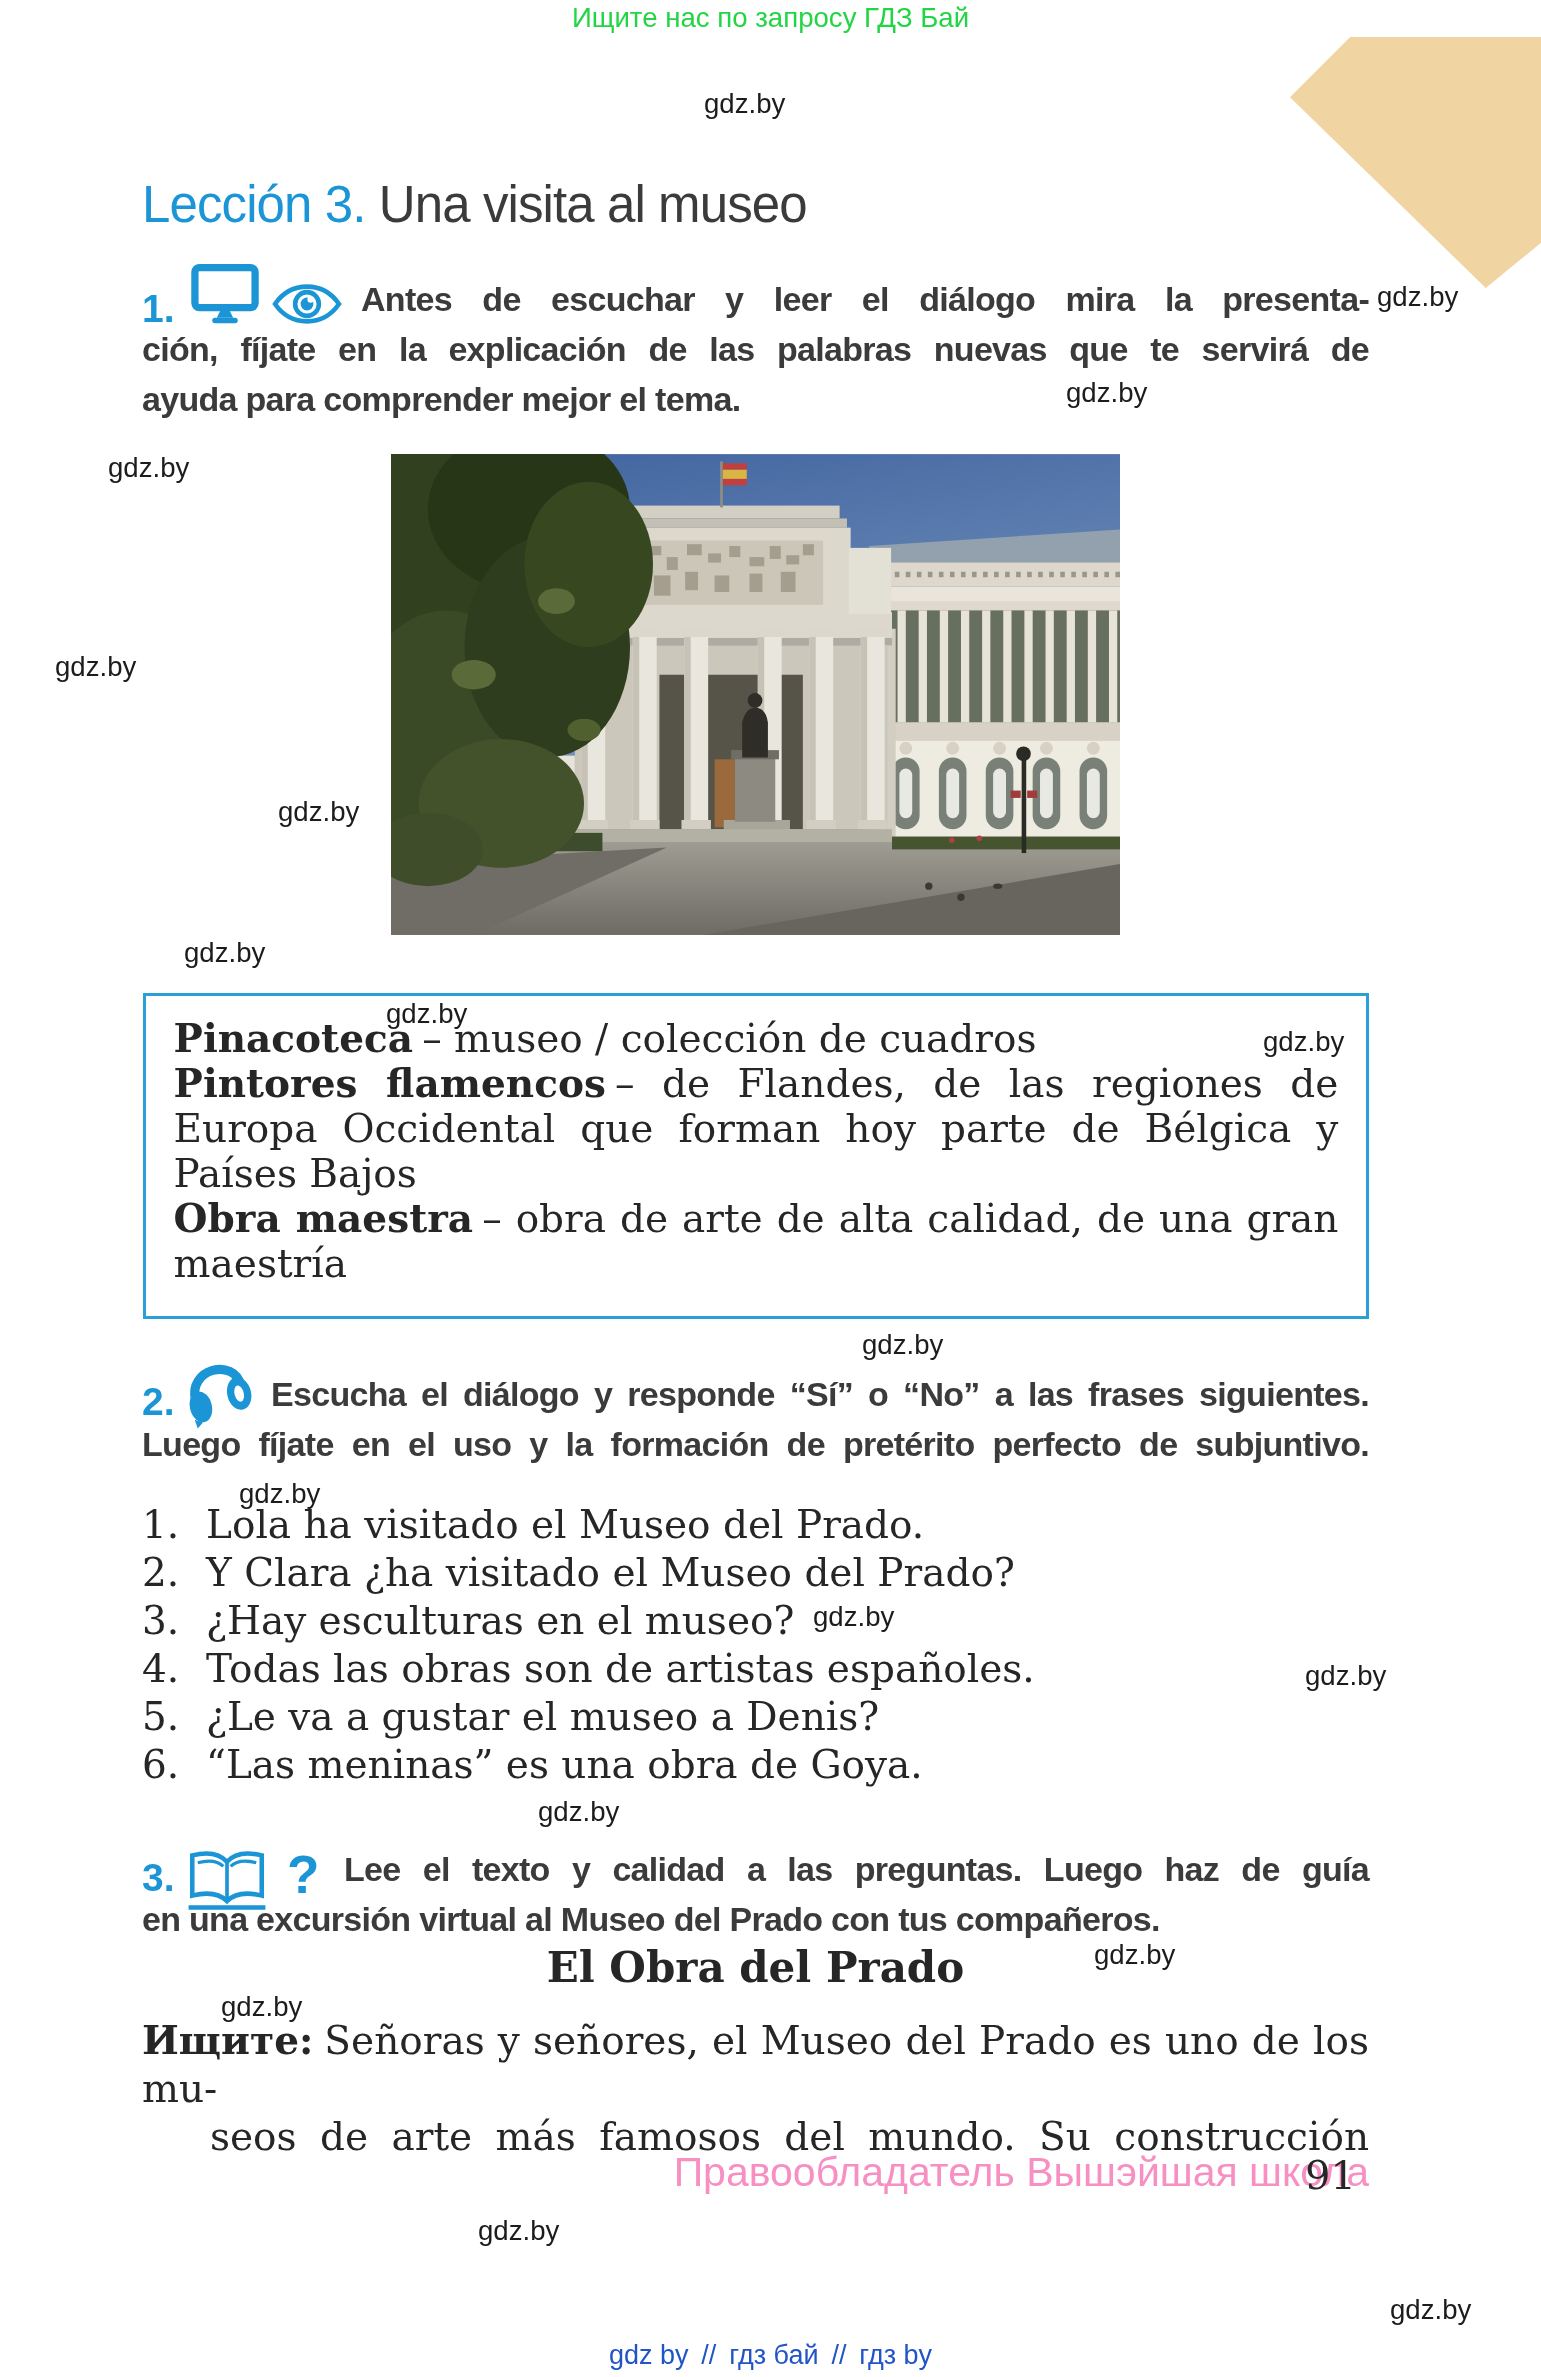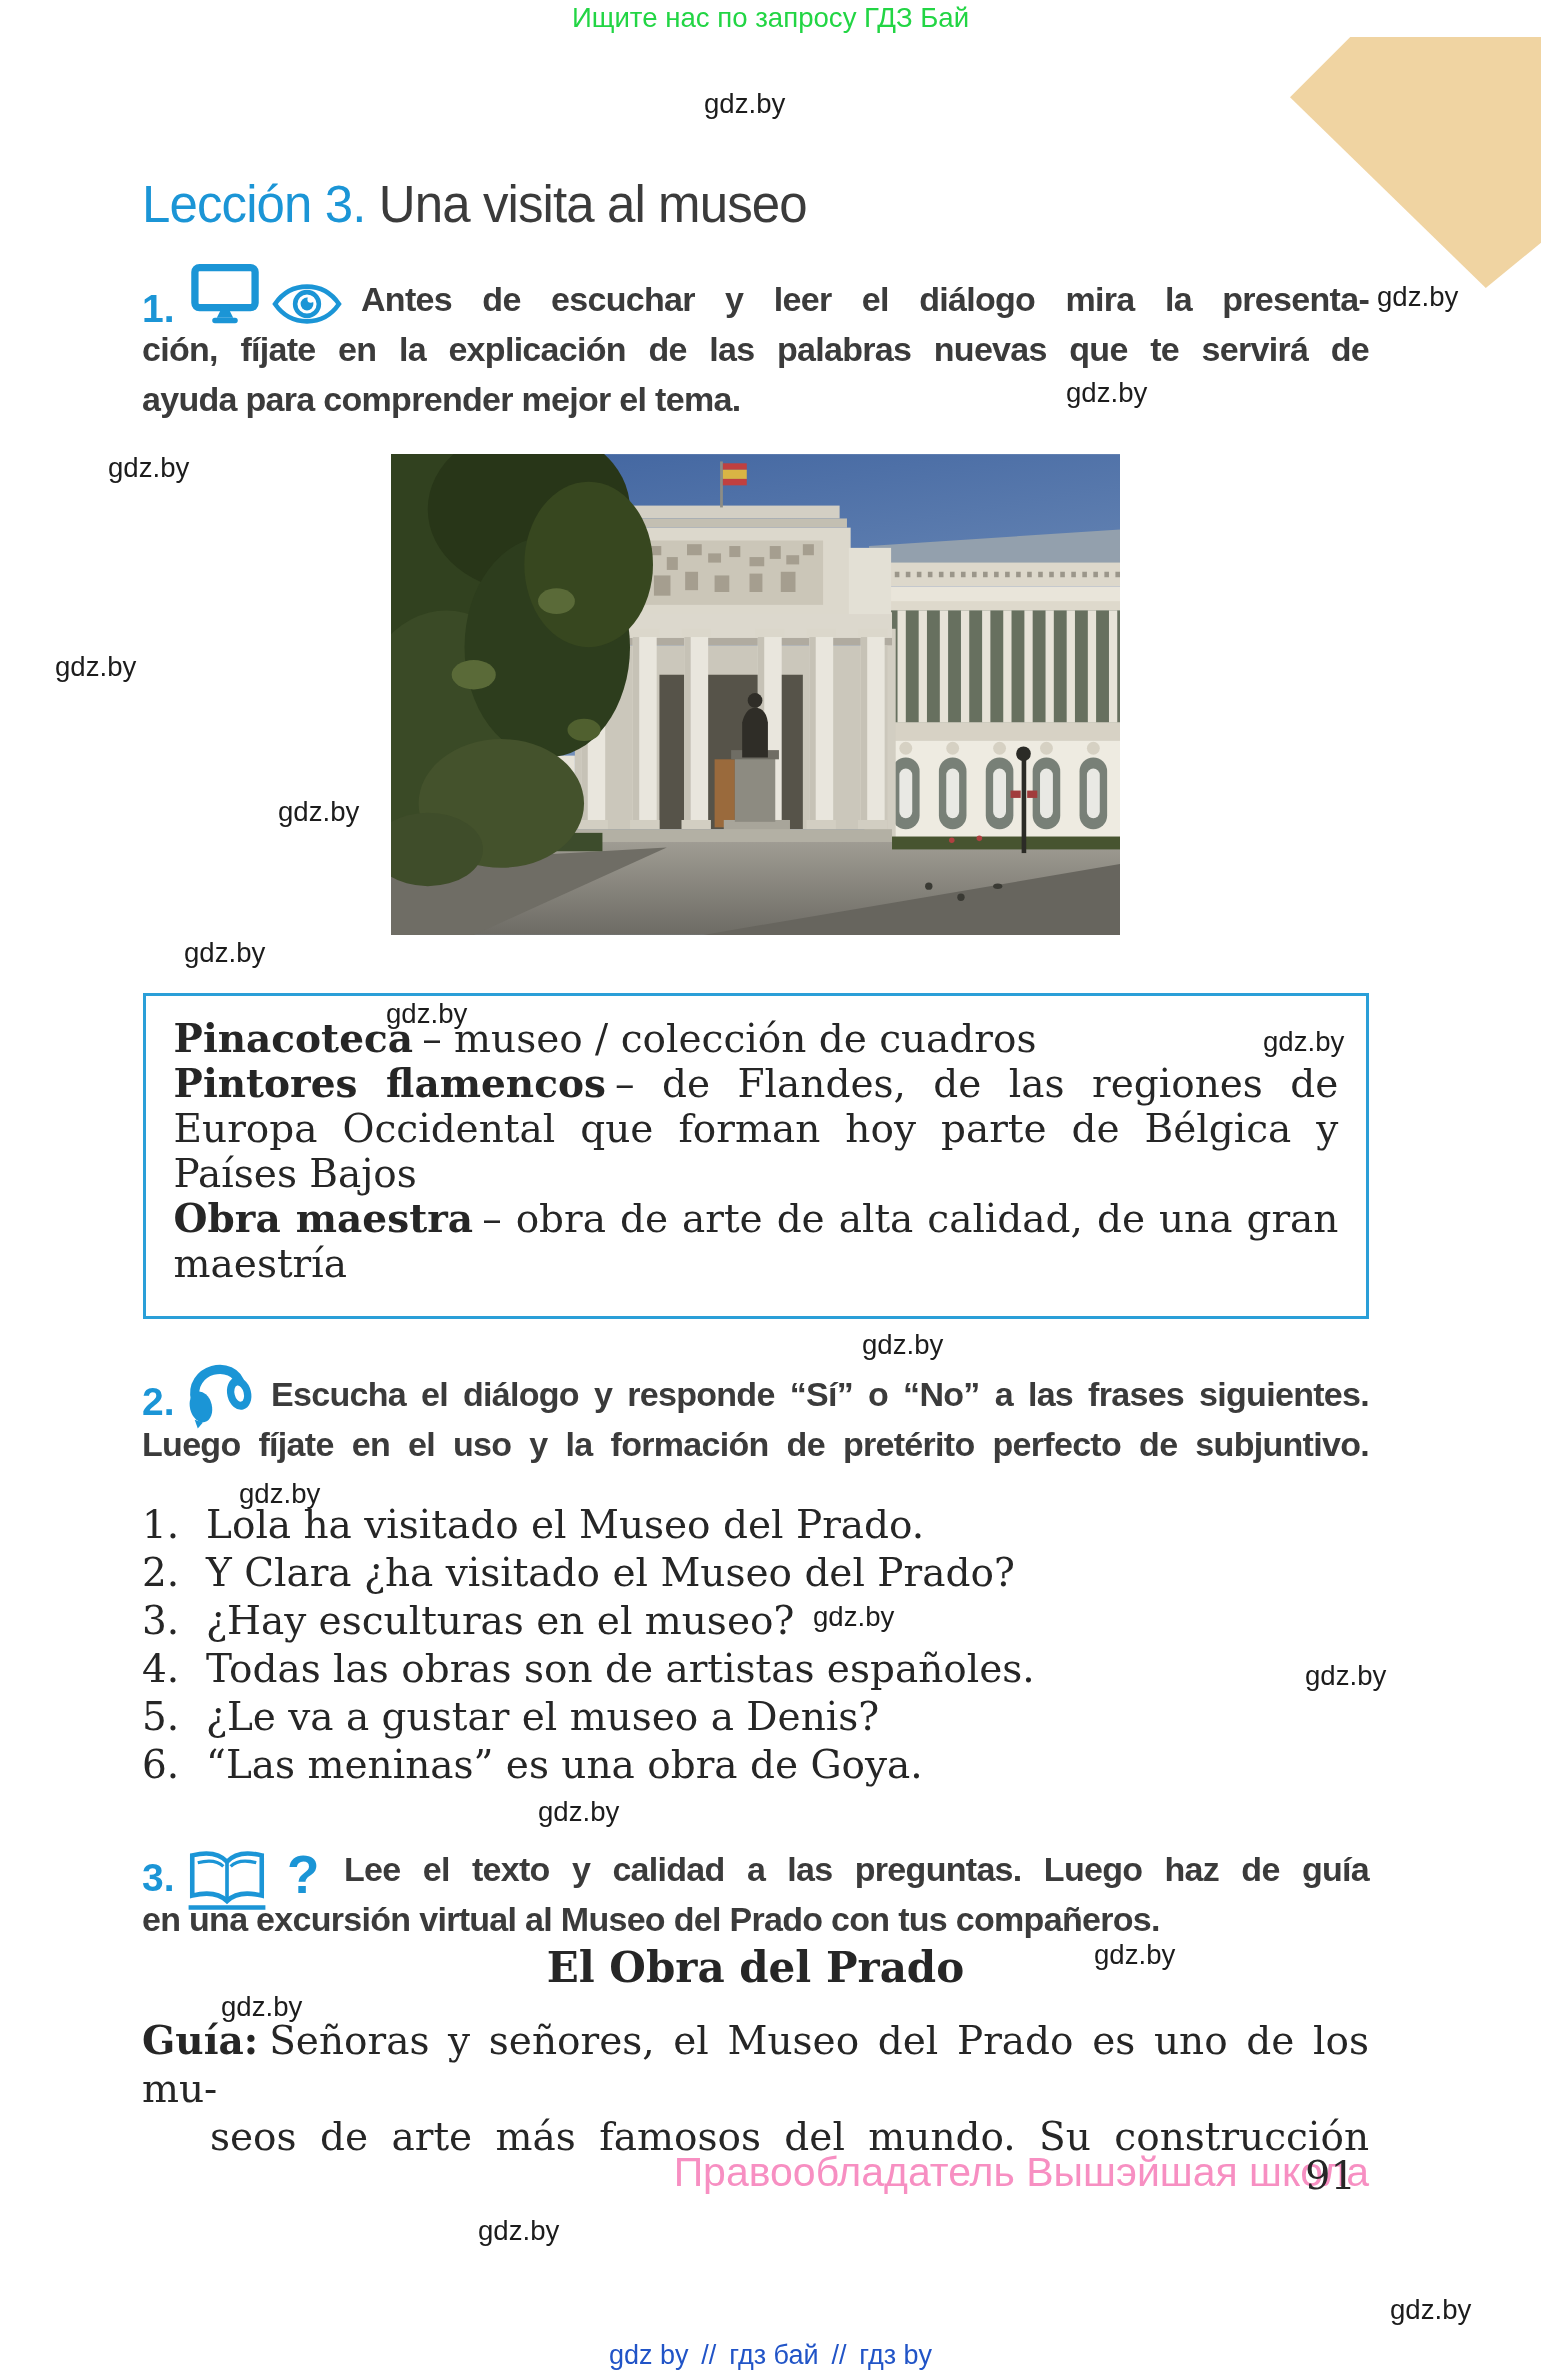--- a/index.html
+++ b/index.html
@@ -355,21 +355,21 @@
     </svg>
   </span>
   <span class="qmark" style="left:287px; top:1844px;">?</span>
   <div class="ex-text sans-bold" style="top:1844px;">
     <div class="jl" style="padding-left:202px;">Lee el texto y calidad a las preguntas. Luego haz de guía</div>
     <div>en una excursión virtual al Museo del Prado con tus compañeros.</div>
   </div>
 
   <div class="reading-title">El Obra del Prado</div>
   <div class="guia">
-    <div class="jl"><span class="speaker">Guía:</span><span>Señoras y señores, el Museo del Prado es uno de los mu-</span></div>
+    <div class="jl"><span class="speaker">Ищите:</span><span>Señoras y señores, el Museo del Prado es uno de los mu-</span></div>
     <div class="jl l2">seos de arte más famosos del mundo. Su construcción</div>
   </div>
 
   <div class="copyright">Правообладатель Вышэйшая школа</div>
   <div class="page-num">91</div>
   <div class="bottom-links">
     <a>gdz by</a><span class="sep">//</span><a>гдз бай</a><span class="sep">//</span><a>гдз by</a>
   </div>
 
 </div>

